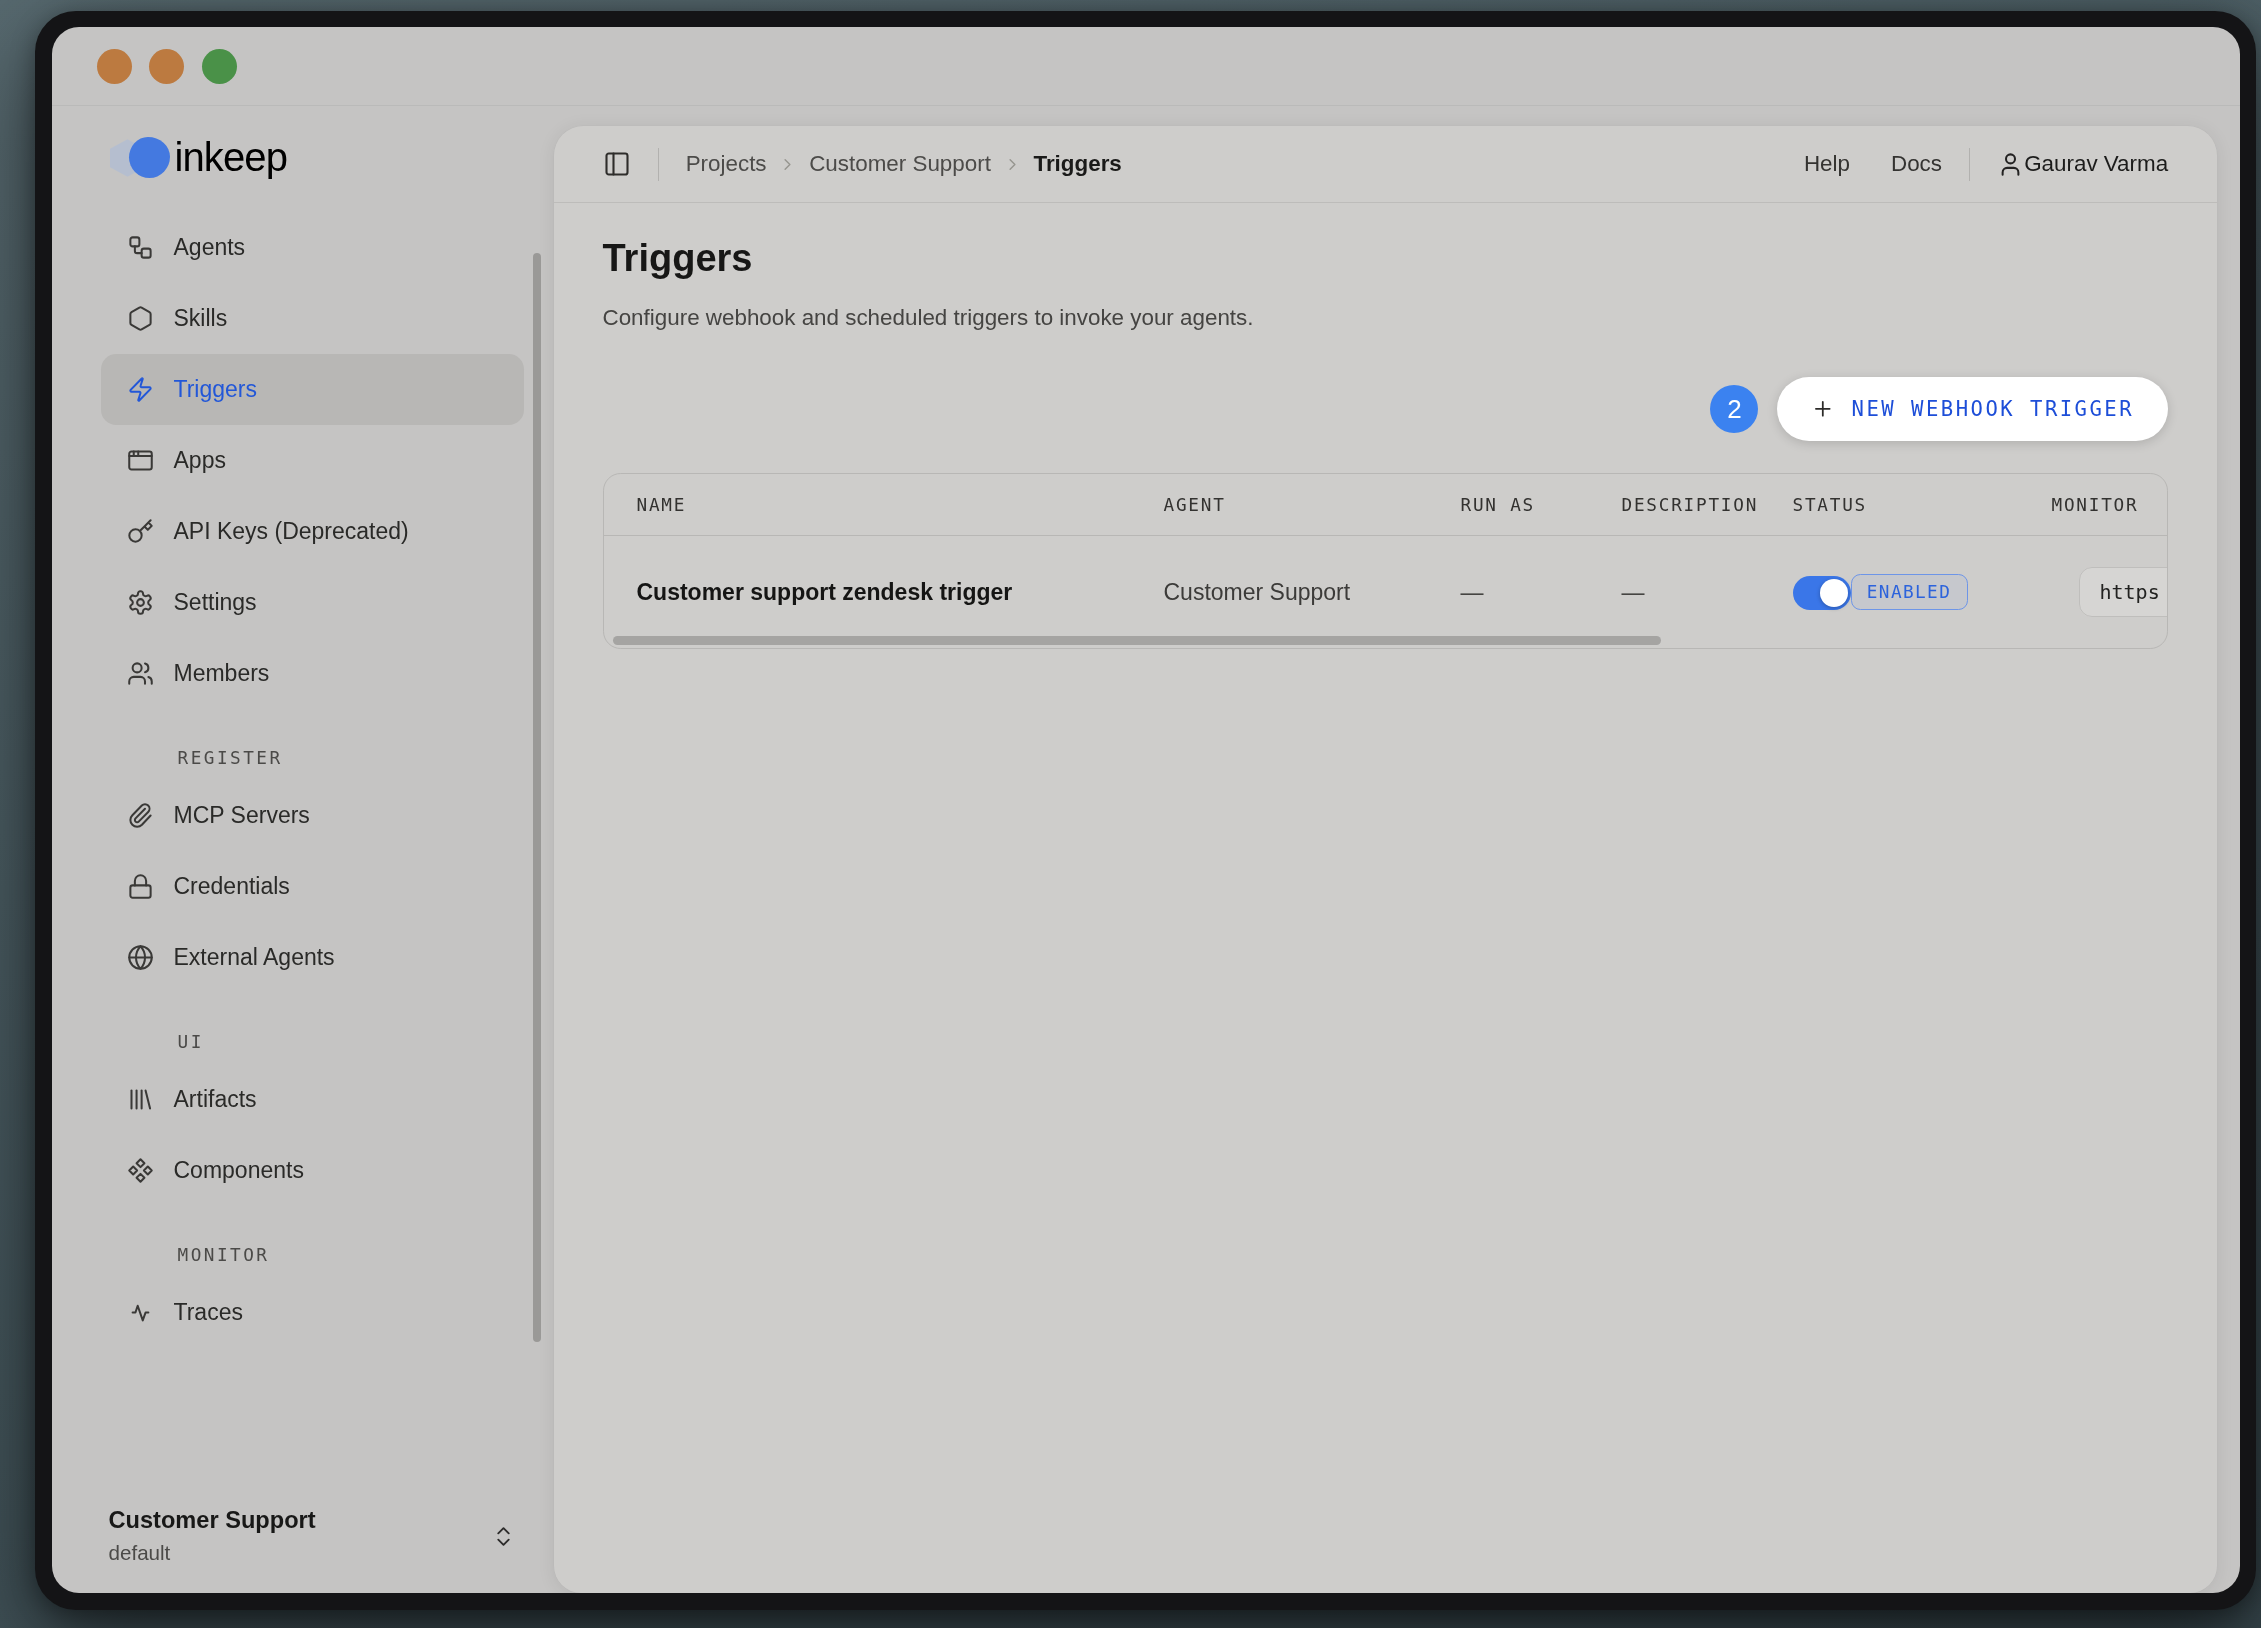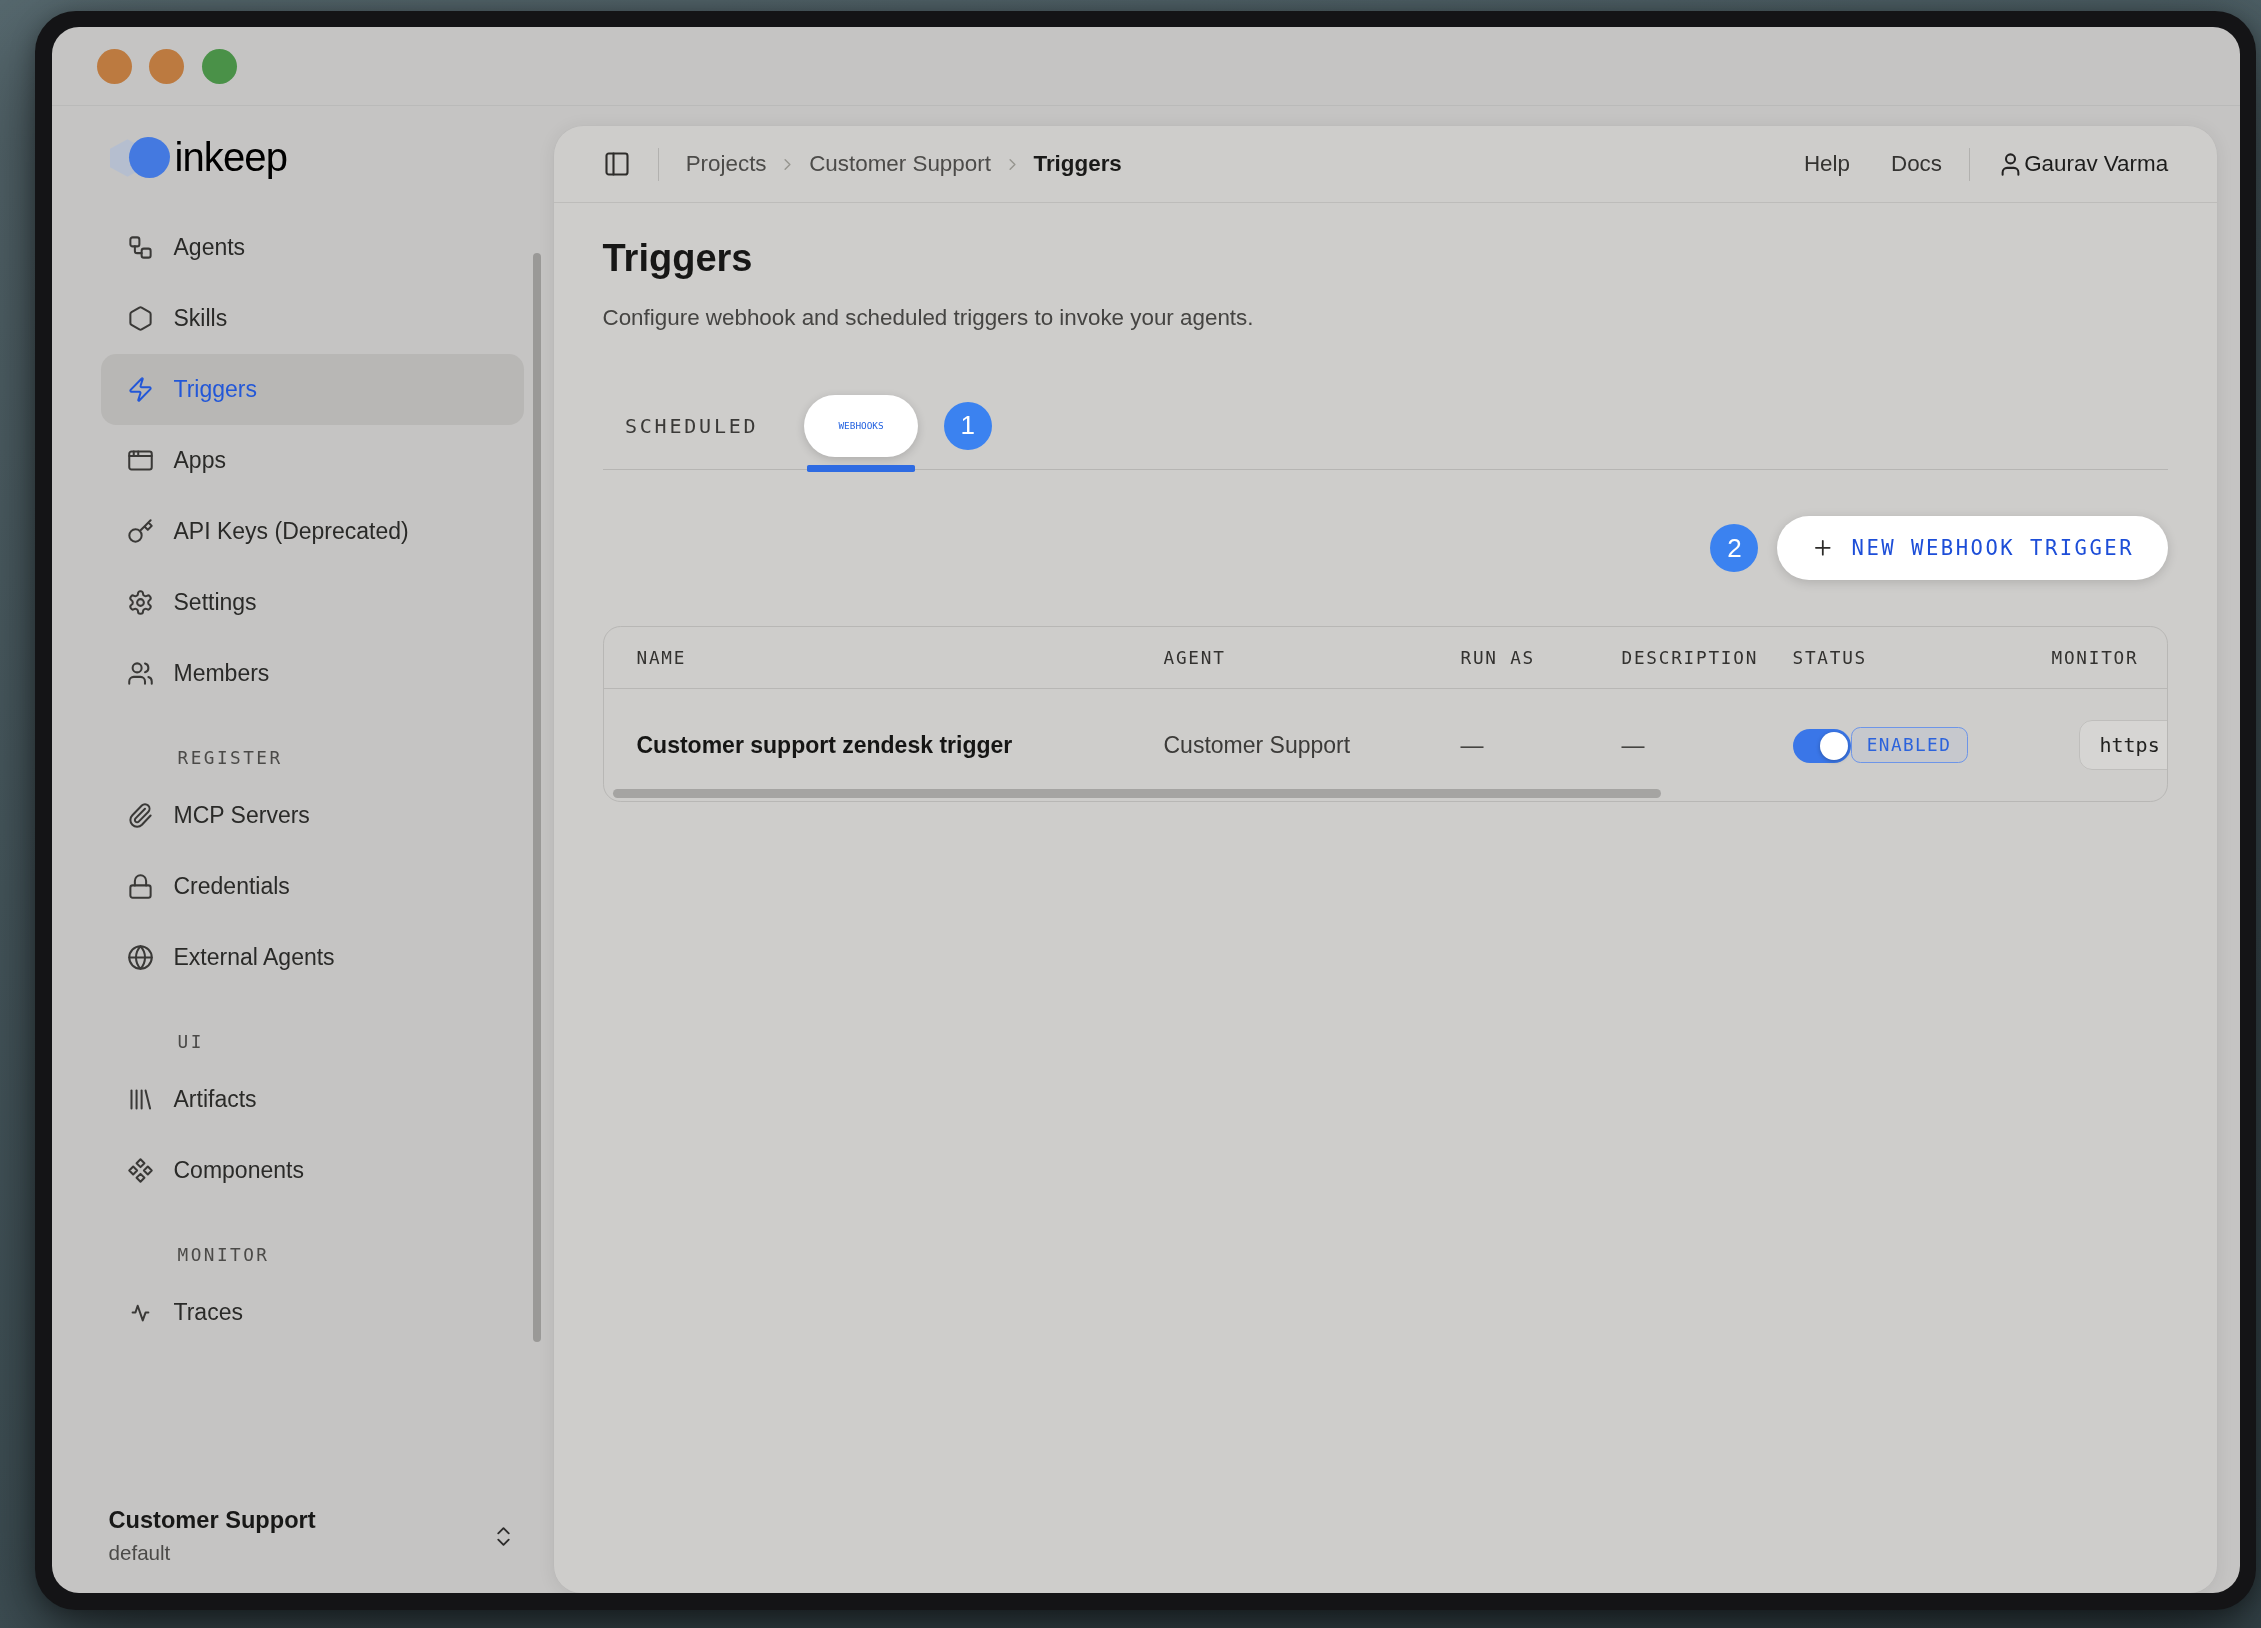--- a/index.html
+++ b/index.html
@@ -124,21 +124,21 @@
   .actions-row { margin-top:46px; display:flex; justify-content:flex-end; align-items:center; gap:19px; }
   .btn-primary {
     height:64px; display:flex; align-items:center; gap:16.5px; padding:0 34px;
     background:#ffffff; border-radius:588px; box-shadow:0 2.4px 10.6px rgba(0,0,0,.15);
     font-size:20.6px; letter-spacing:.12em; color:#1d4ed8;
   }
   .btn-primary .plus-icon { width:23.6px; height:23.6px; color:#2c2b29; display:flex; }
   .btn-primary .plus-icon svg { width:100%; height:100%; }
 
   .table-card {
-    margin-top:46px; border:1.2px solid #b8b7b5; border-radius:17.7px;
+    margin-top:32px; border:1.2px solid #b8b7b5; border-radius:17.7px;
     position:relative; overflow:hidden;
   }
   .trow {
     display:grid; grid-template-columns:527px 297px 161px 171px 259px 1fr;
     align-items:center; padding-left:33px;
   }
   .thead { height:62px; border-bottom:1.2px solid #b8b7b5; }
   .thead .th {
     font-size:17.7px; letter-spacing:.1em; color:#333230; white-space:nowrap;
   }
@@ -382,25 +382,20 @@
                   </svg>
               </span>
               <span class="user-name">Gaurav Varma</span>
             </div>
           </div>
 
           <div class="content">
             <div class="page-title">Triggers</div>
             <div class="page-sub">Configure webhook and scheduled triggers to invoke your agents.</div>
 
-            <div class="tabs-row">
-              <span class="tab mono">SCHEDULED</span>
-              <span class="tab-pill mono">WEBHOOKS</span>
-              <span class="badge-circle">1</span>
-            </div>
 
             <div class="actions-row">
               <span class="badge-circle">2</span>
               <div class="btn-primary mono">
                 <span class="plus-icon">
                   <svg class="lucide" viewBox="0 0 24 24" stroke-width="2">
                       <path d="M12 5v14"></path>
                       <path d="M5 12h14"></path>
                     </svg>
                 </span>

